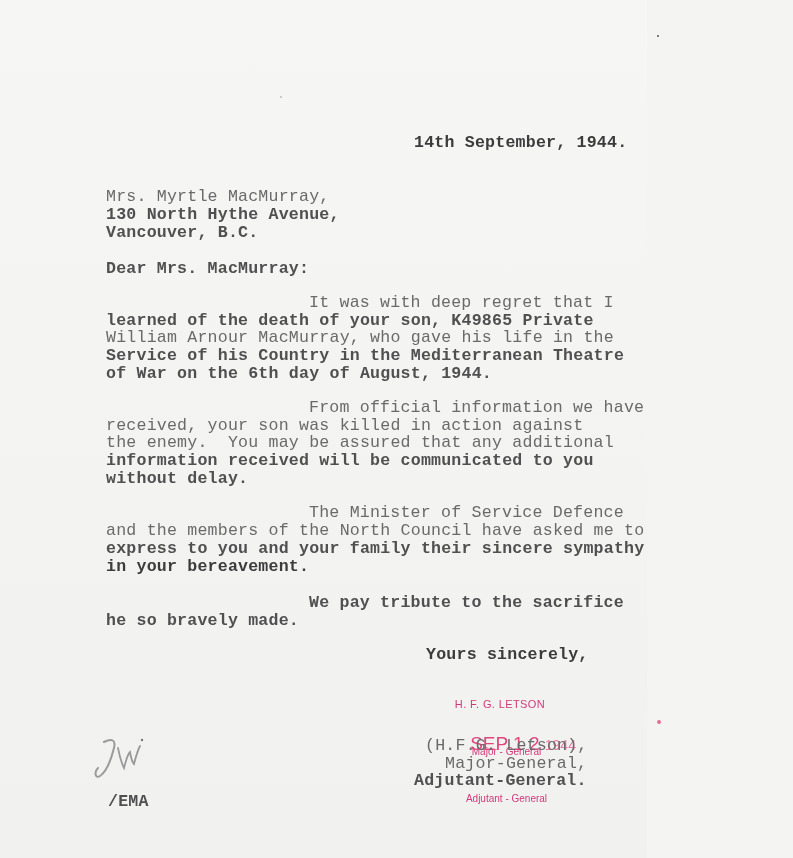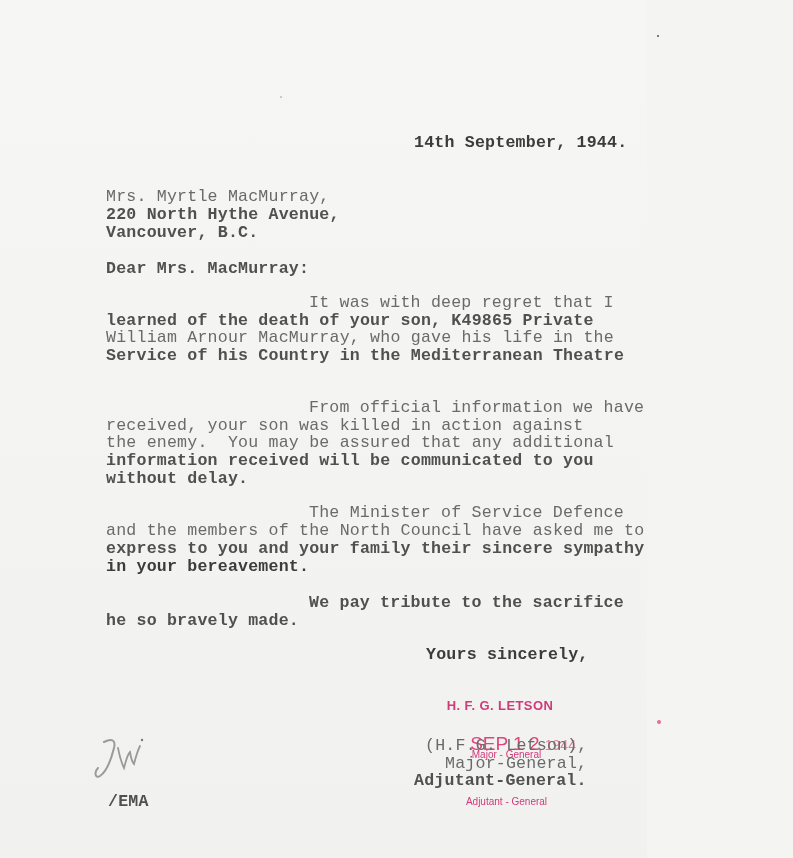--- a/index.html
+++ b/index.html
@@ -25,21 +25,21 @@
     }
     .light { color: #6a6a6a; font-weight: normal; }
     .mid { color: #505050; }
     .stamp {
       position: absolute;
       font-family: "Liberation Sans", "DejaVu Sans", sans-serif;
       color: #d2397a;
       text-align: center;
       white-space: pre;
     }
-    .stamp-name { font-size: 13px; font-weight: bold; letter-spacing: 0.4px; }
+    .stamp-name { font-size: 11px; font-weight: normal; letter-spacing: 0.4px; }
     .stamp-sub  { font-size: 10px; padding-left: 13px; }
     .date-stamp {
       position: absolute;
       font-family: "Liberation Sans", "DejaVu Sans", sans-serif;
       color: #e0457e;
       font-size: 19px;
       white-space: pre;
     }
     .date-stamp .yr { font-size: 14px; color: #ea7aa3; }
     .initials {
@@ -49,29 +49,30 @@
     .dot { position: absolute; border-radius: 50%; }
   </style>
 </head>
 <body>
 
 <div class="page">
 
   <div class="line" style="left:414px; top:134px;">14th September, 1944.</div>
 
   <div class="line light" style="left:106px; top:188px;">Mrs. Myrtle MacMurray,</div>
-  <div class="line mid" style="left:106px; top:206px;">220 North Hythe Avenue,</div>
+  <div class="line mid" style="left:106px; top:206px;">130 North Hythe Avenue,</div>
   <div class="line mid" style="left:106px; top:224px;">Vancouver, B.C.</div>
 
   <div class="line mid" style="left:106px; top:260px;">Dear Mrs. MacMurray:</div>
 
   <div class="line light" style="left:309px; top:294px;">It was with deep regret that I</div>
   <div class="line mid" style="left:106px; top:312px;">learned of the death of your son, K49865 Private</div>
   <div class="line light" style="left:106px; top:329px;font-family:Liberation Mono, monospace;">William Arnour MacMurray, who gave his life in the</div>
   <div class="line mid" style="left:106px; top:347px;">Service of his Country in the Mediterranean Theatre</div>
+  <div class="line mid" style="left:106px; top:365px;">of War on the 6th day of August, 1944.</div>
 
   <div class="line light" style="left:309px; top:399px;">From official information we have</div>
   <div class="line light" style="left:106px; top:417px;">received, your son was killed in action against</div>
   <div class="line light" style="left:106px; top:434px;">the enemy.  You may be assured that any additional</div>
   <div class="line mid" style="left:106px; top:452px;">information received will be communicated to you</div>
   <div class="line mid" style="left:106px; top:470px;">without delay.</div>
 
   <div class="line light" style="left:309px; top:504px;">The Minister of Service Defence</div>
   <div class="line light" style="left:106px; top:522px;">and the members of the North Council have asked me to</div>
   <div class="line mid" style="left:106px; top:540px;">express to you and your family their sincere sympathy</div>

